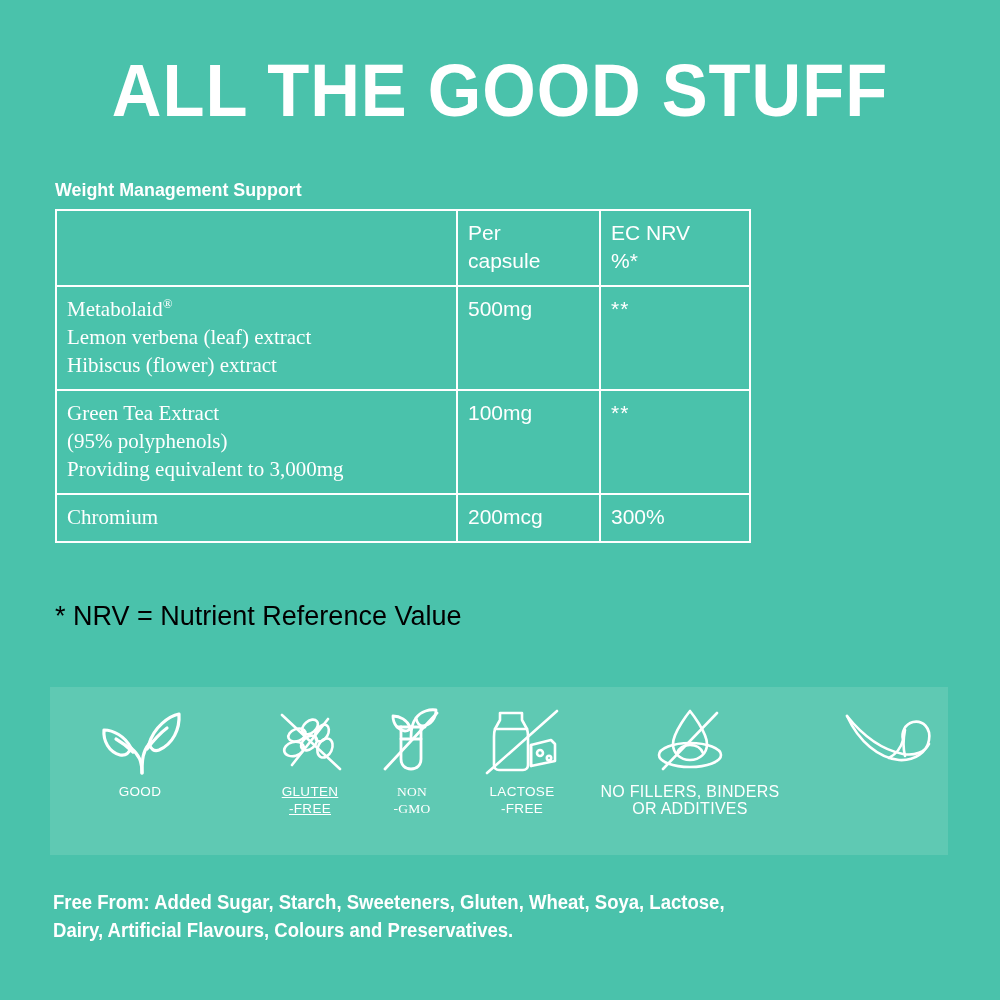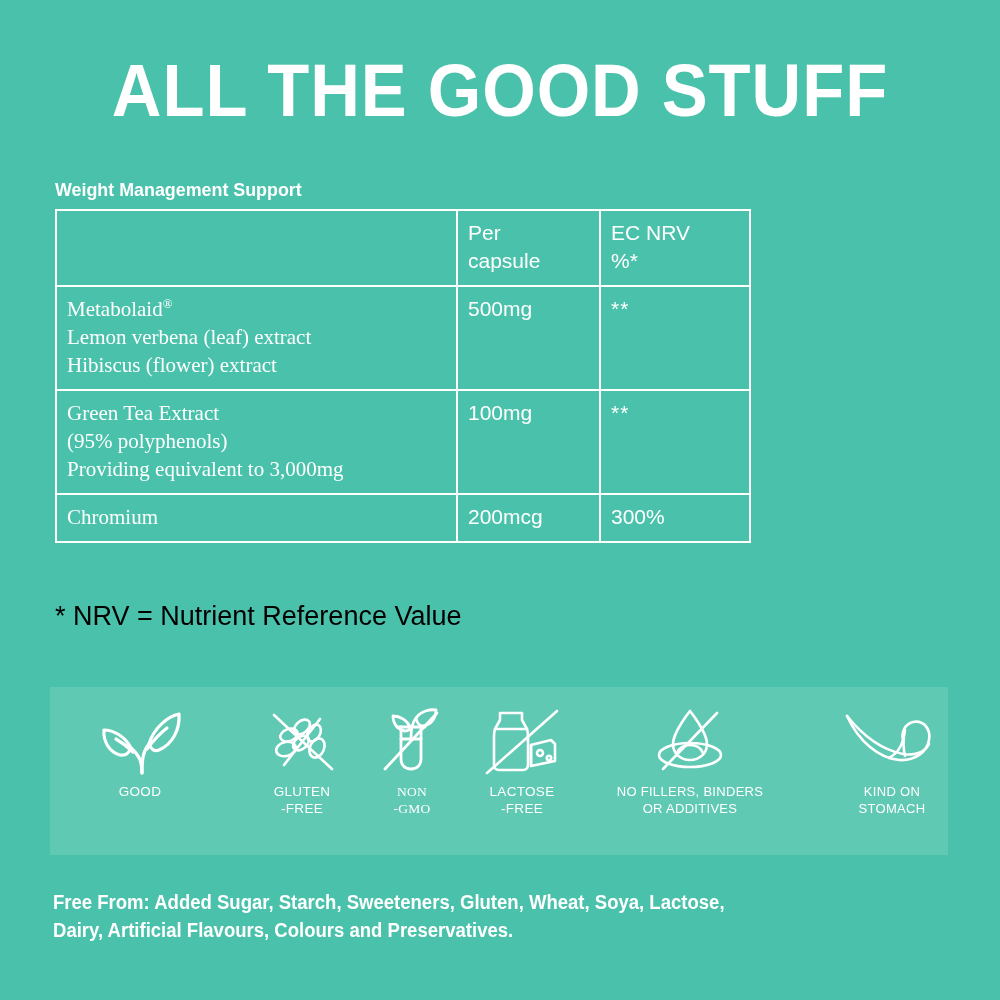--- a/index.html
+++ b/index.html
@@ -111,28 +111,28 @@
   .icon-label {
     margin-top: 4px;
     font-size: 13.5px;
     line-height: 17px;
     letter-spacing: 0.3px;
     color: #ffffff;
     white-space: pre-line;
   }
 
   .item-vegan    { left: 20px;  width: 140px; }
-  .item-gluten   { left: 182px; width: 140px; }
+  .item-gluten   { left: 190px; width: 140px; text-decoration: underline; }
   .item-nongmo   { left: 292px; width: 140px; font-family: Liberation Serif, serif; }
   .item-lactose  { left: 392px; width: 160px; text-align: center; }
   .item-fillers  { left: 510px; width: 260px; }
   .item-stomach  { left: 762px; width: 160px; }
 
   .item-fillers .icon-label,
-  .item-stomach .icon-label { font-size: 13px; }
+  .item-stomach .icon-label { font-size: 16px; }
 
   
   .free-from {
     position: absolute;
     left: 53px;
     top: 888px;
     width: 900px;
     font-size: 19.5px;
     font-weight: bold;
     line-height: 28px;
@@ -277,21 +277,19 @@
 
   <div class="icon-item item-stomach">
     <div class="icon-art">
       <svg width="102" height="68" viewBox="0 0 102 68" fill="none" stroke="#ffffff" stroke-width="2.6" stroke-linecap="round" stroke-linejoin="round">
         <path d="M6 10 C18 36 38 52 58 54 C74 55 86 46 88 34 C90 22 82 14 72 16 C64 18 60 26 62 34"></path>
         <path d="M6 10 C22 30 42 44 62 48 C74 50 84 46 88 38"></path>
         <path d="M62 34 C60 42 55 48 48 52"></path>
         <path d="M64 24 C62 34 62 42 64 50"></path>
       </svg>
     </div>
-    <div class="icon-label">KIND ON
-STOMACH</div>
   </div>
 </div>
 
 <div class="free-from">
   <div>Free From: Added Sugar, Starch, Sweeteners, Gluten, Wheat, Soya, Lactose,</div>
   <div>Dairy, Artificial Flavours, Colours and Preservatives.</div>
 </div>
 
 </body></html>

